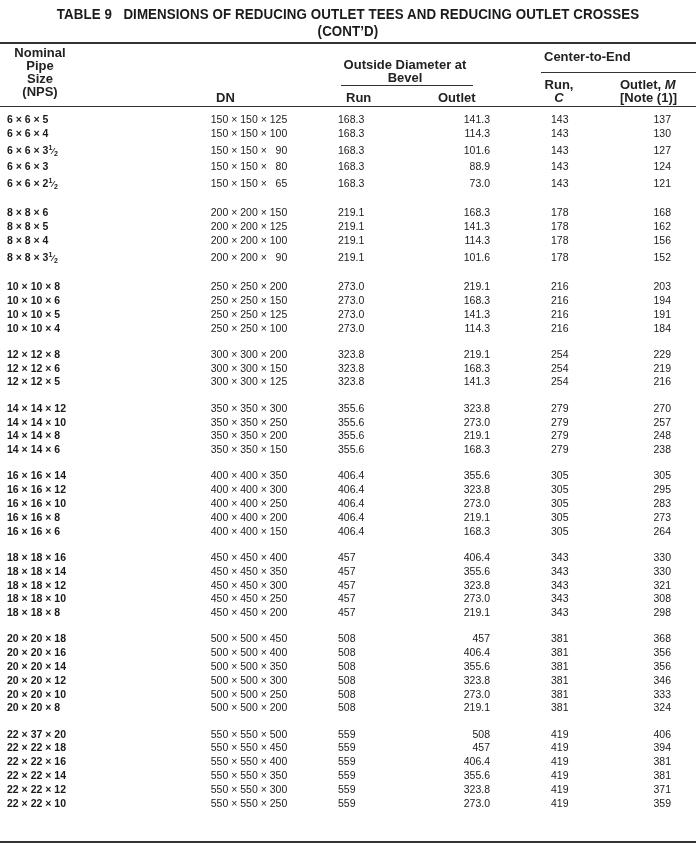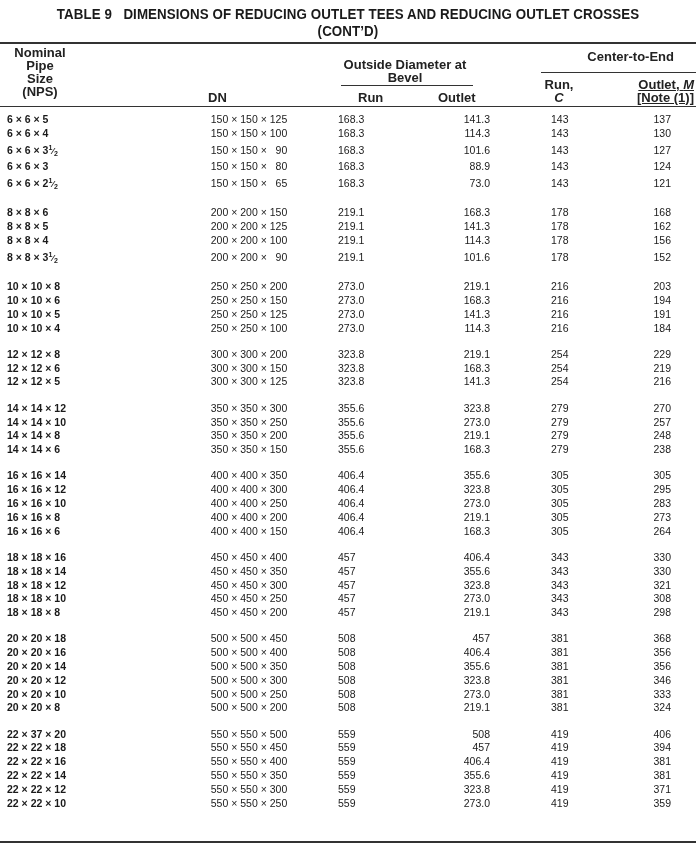--- a/index.html
+++ b/index.html
@@ -57,37 +57,37 @@
 
 <div class="rule thick" style="left:0; top:42px; width:696px;"></div>
 
 <div class="hdr" style="left:0; top:46px; width:80px; text-align:center;">
   <div>Nominal</div>
   <div>Pipe</div>
   <div>Size</div>
   <div>(NPS)</div>
 </div>
 
-<div class="hdr" style="left:208px; top:91px; width:24px;">DN</div>
+<div class="hdr" style="left:216px; top:91px; width:24px;">DN</div>
 
 <div class="hdr" style="left:330px; top:58px; width:150px; text-align:center;">
   <div>Outside Diameter at</div>
   <div>Bevel</div>
 </div>
 <div class="rule" style="left:341px; top:85px; width:132px;"></div>
-<div class="hdr" style="left:346px; top:91px;margin-left:12px;">Run</div>
+<div class="hdr" style="left:346px; top:91px;">Run</div>
 <div class="hdr" style="left:438px; top:91px;">Outlet</div>
 
-<div class="hdr" style="left:544px; top:50px; width:130px; text-align:right;">Center-to-End</div>
+<div class="hdr" style="left:544px; top:50px; width:130px; text-align:left;">Center-to-End</div>
 <div class="rule" style="left:541px; top:72px; width:155px;"></div>
 <div class="hdr" style="left:544px; top:78px; width:30px; text-align:center;">
   <div>Run,</div>
   <div><i>C</i></div>
 </div>
-<div class="hdr" style="left:620px; top:78px; width:74px; text-align:right;text-decoration:underline;">
+<div class="hdr" style="left:620px; top:78px; width:74px; text-align:left;">
   <div><span>Outlet,</span> <i>M</i></div>
   <div>[Note (1)]</div>
 </div>
 
 <div class="rule" style="left:0; top:106px; width:696px;"></div>
 
 <table class="data">
   <tbody id="tbody">
       <tr>
         <td class="c-nps"><span>6 × 6 × 5</span></td>

